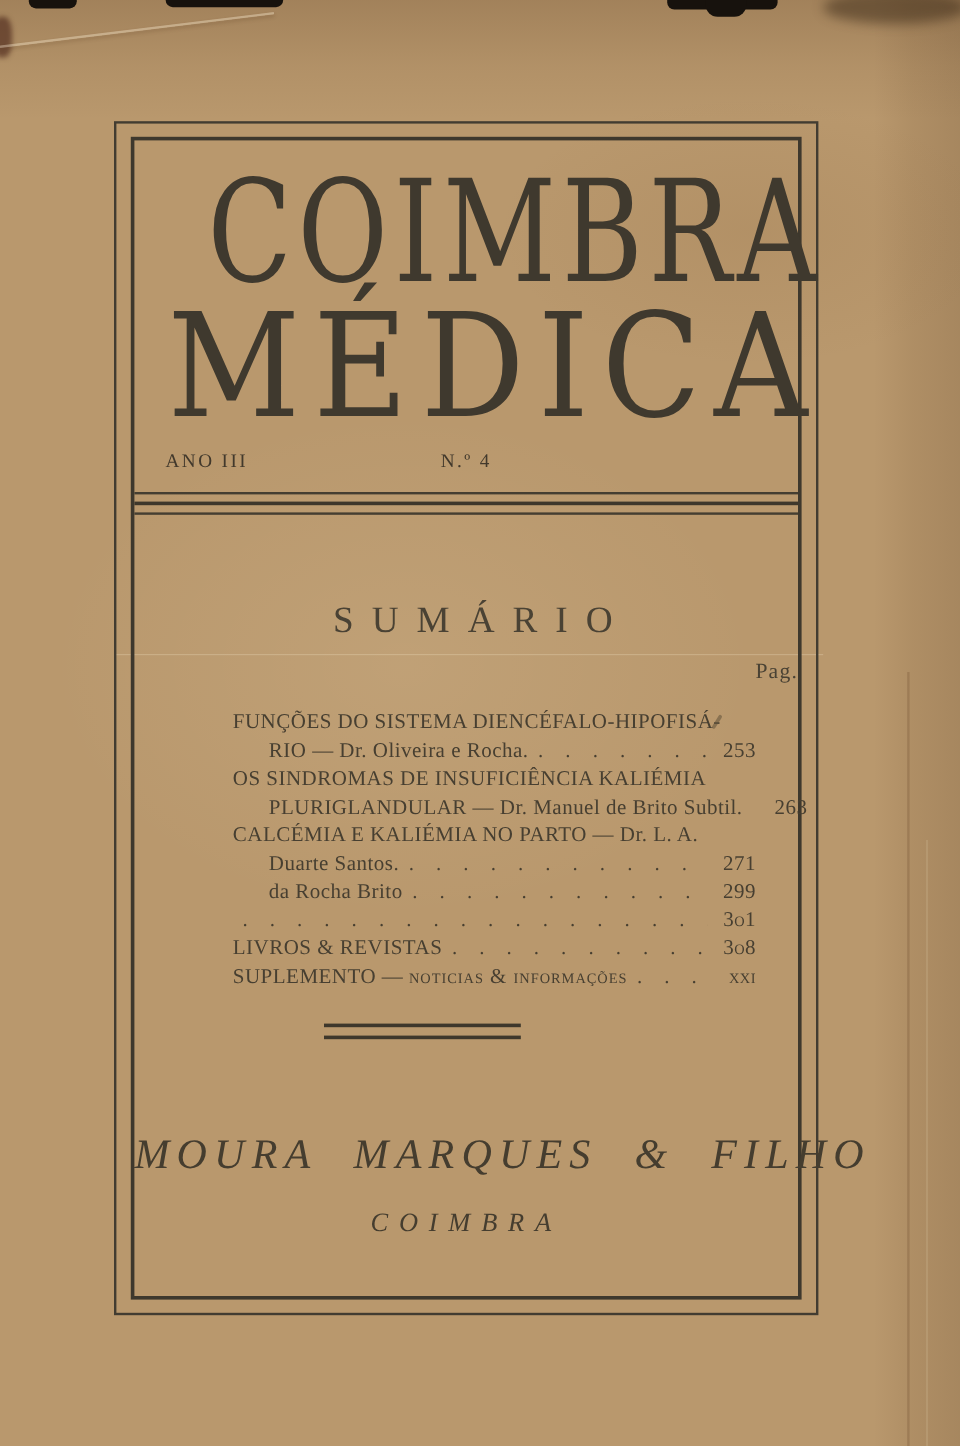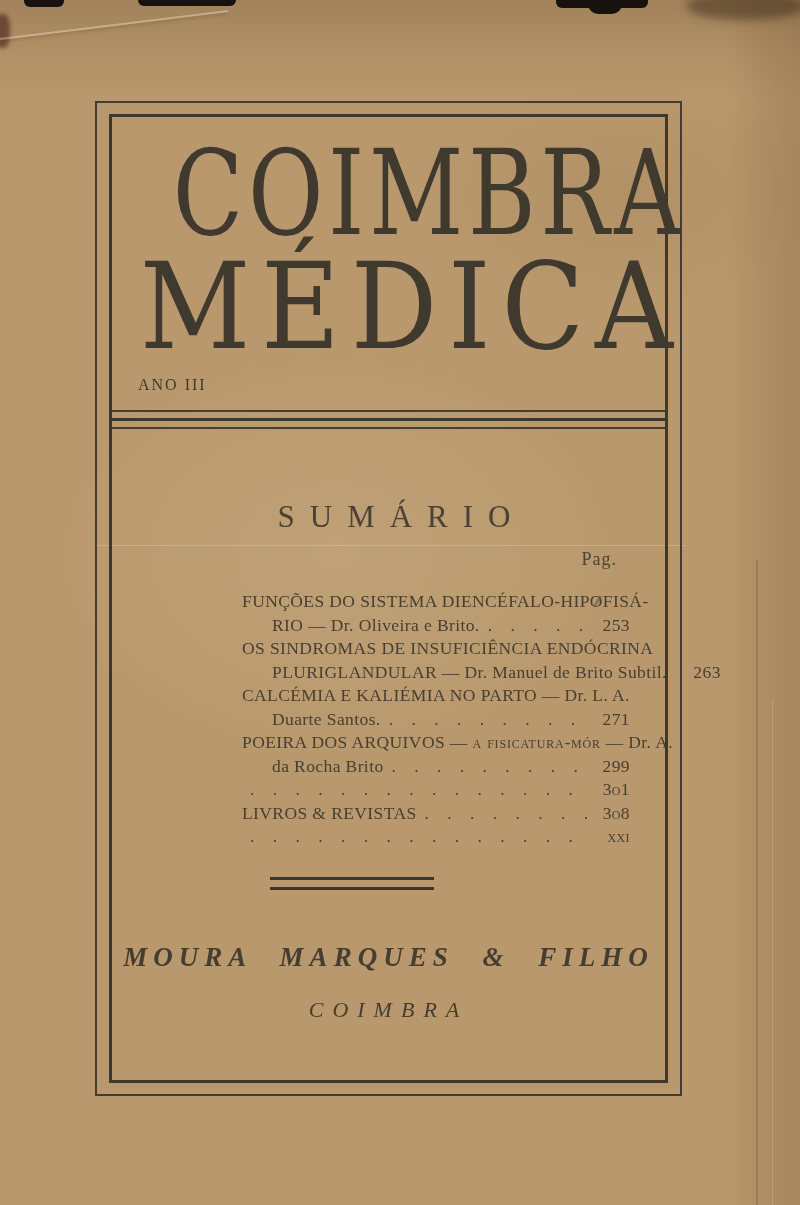--- a/index.html
+++ b/index.html
@@ -57,38 +57,38 @@
   .band .ln1{height:2px;background:#453e31;}
   .band .gap{height:6px;}
   .band .ln2{height:3px;background:#3e372b;}
 
   .content{flex:1 1 auto;position:relative;box-sizing:border-box;padding-top:70px;}
   .sumario{
     text-align:center;font-size:31px;letter-spacing:15px;color:#4a4234;
     padding-left:26px; 
   }
   .pag-label{
-    text-align:right;padding-right:48px;margin-top:14px;font-size:18px;color:#4a4234;letter-spacing:1px;
+    text-align:right;margin-top:14px;font-size:18px;color:#4a4234;letter-spacing:1px;
   }
   .pencil-mark{position:absolute;right:66px;top:166px;width:3px;height:13px;background:rgba(96,82,58,0.55);transform:rotate(32deg);border-radius:2px;}
   .toc{margin-top:20px;padding:0 35px 0 82px;font-size:17.5px;color:#473f31;}
-  .toc-row{display:flex;align-items:baseline;line-height:23.5px;letter-spacing:0.4px;margin-left:48px;}
+  .toc-row{display:flex;align-items:baseline;line-height:23.5px;letter-spacing:0.4px;}
   .toc-row.indent .toc-text{padding-left:30px;}
   .toc-text{white-space:nowrap;}
   .sc{font-variant:small-caps;letter-spacing:0.8px;}
   .leader{flex:1 1 auto;overflow:hidden;white-space:nowrap;letter-spacing:7px;padding:0 6px 0 8px;color:#473f31;}
   .pg{flex:0 0 40px;text-align:right;font-variant:small-caps;}
 
   .footer-divider{margin:28px 0 0 158px;width:164px;}
   .footer-divider .r{height:3px;background:#3e372b;}
   .footer-divider .g{height:7px;}
 
   .publisher{
-    margin-top:52px;text-align:center;font-style:italic;font-size:27px;
-    letter-spacing:6px;word-spacing:16px;color:#453d2f;white-space:nowrap;font-weight:bold;
+    margin-top:76px;text-align:center;font-style:italic;font-size:35px;
+    letter-spacing:6px;word-spacing:16px;color:#453d2f;white-space:nowrap;
   }
   .city{
     margin-top:24px;text-align:center;font-style:italic;font-size:22px;
     letter-spacing:9px;color:#453d2f;
   }
 </style>
 </head>
 <body>
 
 <div class="paper">
@@ -105,20 +105,21 @@
   <div class="crease-right2"></div>
 
   <div class="outer-frame">
     <div class="inner-frame">
 
       <div class="masthead">
         <div class="title1">COIMBRA</div>
         <div class="title2">MÉDICA</div>
         <div class="issue-row">
           <span class="left">ANO III</span>
+          <span class="right">N.º 4</span>
         </div>
       </div>
 
       <div class="band">
         <div class="ln1"></div>
           <div class="gap"></div>
           <div class="ln2"></div>
           <div class="gap"></div>
           <div class="ln1"></div>
       </div>
@@ -128,64 +129,60 @@
         <div class="pag-label">Pag.</div>
         <div class="pencil-mark"></div>
 
         <div class="toc">
             <div class="toc-row">
               <span class="toc-text"><span>FUNÇÕES DO SISTEMA DIENCÉFALO-HIPOFISÁ-</span></span>
               <span class="leader"></span>
               <span class="pg"></span>
             </div>
             <div class="toc-row indent">
-              <span class="toc-text"><span>RIO — Dr. Oliveira e Brito.</span></span>
+              <span class="toc-text"><span>RIO — Dr. Oliveira e Rocha.</span></span>
               <span class="leader">. . . . . . . . . . . . . . . . . . . . . . . . . . . . . . . . . . . . . . . .</span>
               <span class="pg">253</span>
             </div>
             <div class="toc-row">
-              <span class="toc-text"><span>OS SINDROMAS DE INSUFICIÊNCIA ENDÓCRINA</span></span>
+              <span class="toc-text"><span>OS SINDROMAS DE INSUFICIÊNCIA KALIÉMIA</span></span>
               <span class="leader"></span>
               <span class="pg"></span>
             </div>
             <div class="toc-row indent">
               <span class="toc-text"><span>PLURIGLANDULAR — Dr. Manuel de Brito Subtil.</span></span>
               <span class="leader"></span>
               <span class="pg">263</span>
             </div>
             <div class="toc-row">
               <span class="toc-text"><span>CALCÉMIA E KALIÉMIA NO PARTO — Dr. L. A.</span></span>
               <span class="leader"></span>
               <span class="pg"></span>
             </div>
             <div class="toc-row indent">
               <span class="toc-text"><span>Duarte Santos.</span></span>
               <span class="leader">. . . . . . . . . . . . . . . . . . . . . . . . . . . . . . . . . . . . . . . .</span>
               <span class="pg">271</span>
             </div>
-            <div class="toc-row">
-              <span class="toc-text"><span>POEIRA DOS ARQUIVOS — </span><span class="sc">a fisicatura-mór</span><span> — Dr. A.</span></span>
-              <span class="leader"></span>
-              <span class="pg"></span>
-            </div>
             <div class="toc-row indent">
               <span class="toc-text"><span>da Rocha Brito</span></span>
               <span class="leader">. . . . . . . . . . . . . . . . . . . . . . . . . . . . . . . . . . . . . . . .</span>
               <span class="pg">299</span>
             </div>
             <div class="toc-row indent">
               <span class="leader">. . . . . . . . . . . . . . . . . . . . . . . . . . . . . . . . . . . . . . . .</span>
               <span class="pg">3o1</span>
             </div>
             <div class="toc-row">
               <span class="toc-text"><span>LIVROS &amp; REVISTAS</span></span>
               <span class="leader">. . . . . . . . . . . . . . . . . . . . . . . . . . . . . . . . . . . . . . . .</span>
               <span class="pg">3o8</span>
             </div>
             <div class="toc-row">
+              <span class="toc-text"><span>SUPLEMENTO — </span><span class="sc">noticias &amp; informações</span></span>
               <span class="leader">. . . . . . . . . . . . . . . . . . . . . . . . . . . . . . . . . . . . . . . .</span>
               <span class="pg">xxi</span>
             </div>
           </div>
 
         <div class="footer-divider">
           <div class="r"></div>
             <div class="g"></div>
             <div class="r"></div>
         </div>

